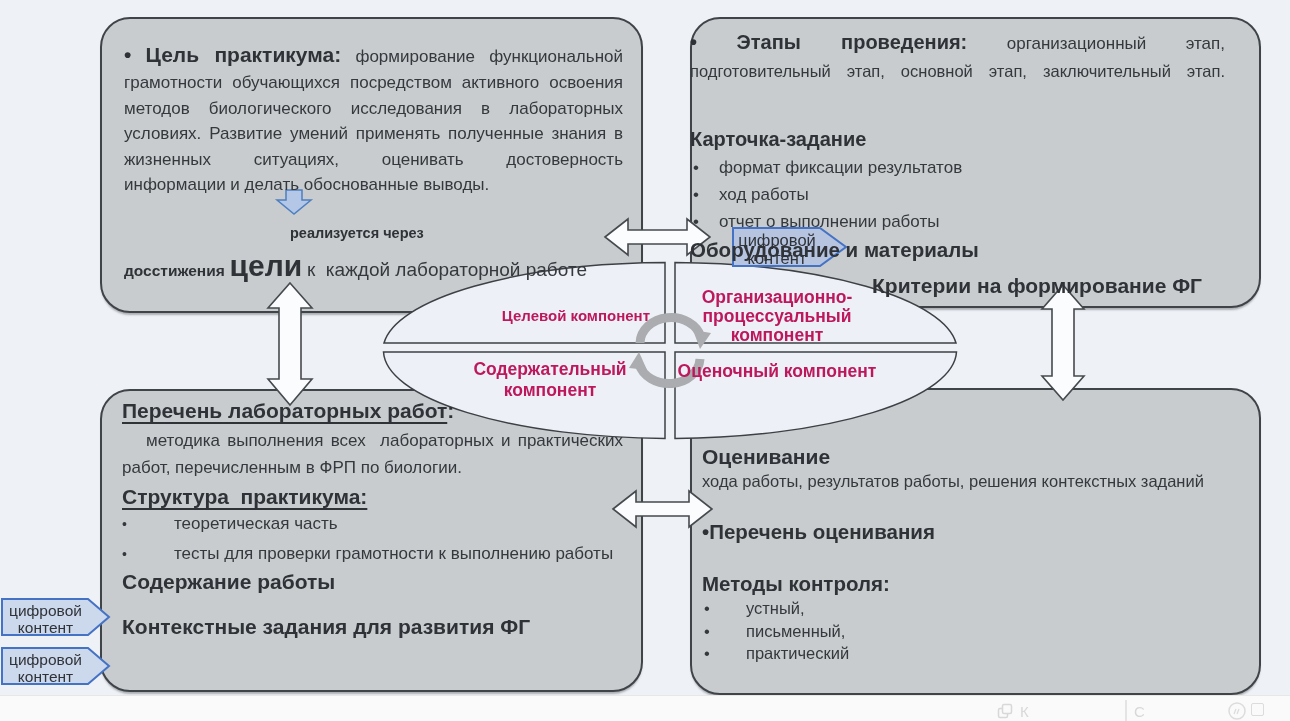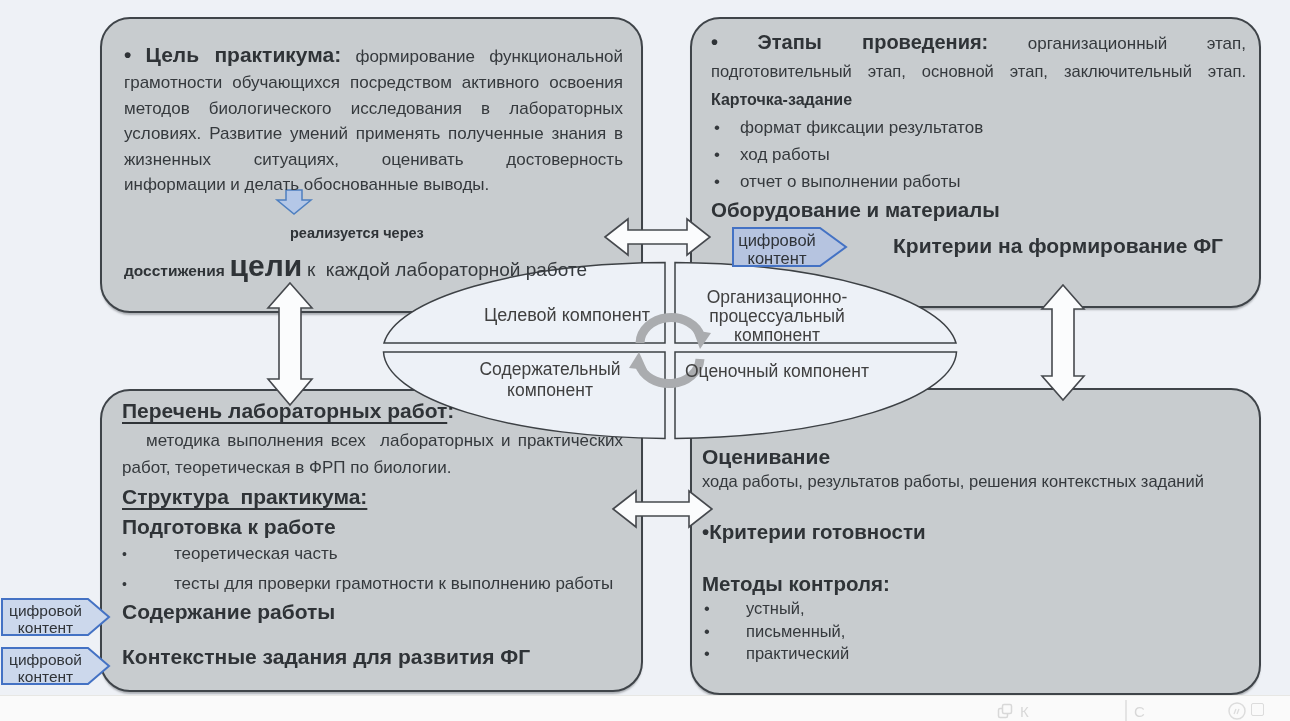--- a/index.html
+++ b/index.html
@@ -7,21 +7,21 @@
   #stage{position:relative;width:1290px;height:721px;background:#eef1f6;overflow:hidden;}
   .box{position:absolute;background:#c8cccf;border:2px solid #3f4449;border-radius:30px;
        box-shadow:0 3px 2px -1px rgba(90,95,100,.45);}
   .box-content{position:absolute;z-index:3;color:#35393d;}
   .jline{text-align:justify;text-align-last:justify;white-space:pre-wrap;}
   .bold{font-weight:bold;color:#2f3337;}
   .ul{text-decoration:underline;text-decoration-thickness:2px;text-underline-offset:4px;}
   .pre{white-space:pre-wrap;}
   svg{display:block;}
   #shape-layer{position:absolute;left:0;top:0;z-index:2;pointer-events:none;}
-  .ellipse-label{position:absolute;z-index:4;font-weight:normal;color:#404040;
+  .ellipse-label{position:absolute;z-index:4;font-weight:bold;color:#be185d;
                  font-size:17.5px;line-height:19px;text-align:center;}
   .tag-text{position:absolute;z-index:5;text-align:center;color:#2f3338;
             font-size:15.5px;line-height:17px;padding-top:2px;}
   .footer{position:absolute;left:0;top:695px;width:1290px;height:26px;background:#fafafa;
           border-top:1px solid #e7e7e4;z-index:6;}
   .f-ic{position:absolute;color:#d8d8d8;}
 </style>
 </head>
 <body>
 
@@ -40,47 +40,46 @@
     <div class="jline">жизненных ситуациях, оценивать достоверность</div>
     <div>информации и делать обоснованные выводы.</div>
     <div class="bold" style="margin:27px 0 0 166px;font-size:14.5px;line-height:16px;">реализуется через</div>
     <div style="margin-top:12px;">
       <span class="bold" style="font-size:15.5px;">досстижения</span>
       <span class="bold" style="font-size:30px;">цели</span>
       <span class="pre" style="font-size:19px;">к  каждой лабораторной работе</span>
     </div>
   </div>
 
-  <div class="box-content" style="left:711px;top:28px;width:535px;font-size:17px;line-height:27px;">
+  <div class="box-content" style="left:690px;top:28px;width:535px;font-size:17px;line-height:27px;">
     <div class="jline" style="line-height:28px;"><span class="bold" style="font-size:20px;">•</span> <span class="bold" style="font-size:20px;">Этапы проведения:</span> <span>организационный этап,</span></div>
     <div class="jline" style="font-size:16.5px;">подготовительный этап, основной этап, заключительный этап.</div>
-    <div class="bold" style="font-size:16px;line-height:29px;">Карточка-задание</div>
+    <div class="bold" style="font-size:20px;line-height:29px;margin-top:40px;">Карточка-задание</div>
     <div style="line-height:27px;"><span style="display:inline-block;width:26px;padding-left:3px;">•</span><span>формат фиксации результатов</span></div>
     <div style="line-height:27px;"><span style="display:inline-block;width:26px;padding-left:3px;">•</span><span>ход работы</span></div>
     <div style="line-height:27px;"><span style="display:inline-block;width:26px;padding-left:3px;">•</span><span>отчет о выполнении работы</span></div>
     <div class="bold" style="font-size:20.5px;line-height:30px;">Оборудование и материалы</div>
     <div class="bold" style="font-size:21px;line-height:26px;margin:8px 0 0 182px;">Критерии на формирование ФГ</div>
   </div>
 
   <div class="box-content" style="left:122px;top:397px;width:501px;font-size:17px;">
     <div style="line-height:28px;"><span class="bold ul" style="font-size:21px;">Перечень лабораторных работ</span><span class="bold" style="font-size:21px;">:</span></div>
     <div class="jline" style="line-height:27px;padding-left:24px;">методика выполнения всех  лабораторных и практических</div>
-    <div style="line-height:27px;">работ, теоретическая в ФРП по биологии.</div>
+    <div style="line-height:27px;">работ, перечисленным в ФРП по биологии.</div>
     <div class="bold ul pre" style="font-size:21px;line-height:31px;">Структура  практикума:</div>
-    <div class="bold" style="font-size:21px;line-height:30px;">Подготовка к работе</div>
     <div style="line-height:24px;"><span style="display:inline-block;width:52px;font-size:14px;">•</span><span>теоретическая часть</span></div>
     <div style="line-height:24px;margin-top:6px;"><span style="display:inline-block;width:52px;font-size:14px;">•</span><span>тесты для проверки грамотности к выполнению работы</span></div>
     <div class="bold" style="font-size:21px;line-height:29px;margin-top:1px;">Содержание работы</div>
     <div class="bold" style="font-size:21px;line-height:29px;margin-top:16px;">Контекстные задания для развития ФГ</div>
   </div>
 
   <div class="box-content" style="left:702px;top:443px;width:540px;font-size:17px;">
     <div class="bold" style="font-size:21px;line-height:27px;">Оценивание</div>
     <div style="font-size:16.5px;line-height:23px;white-space:nowrap;">хода работы, результатов работы, решения контекстных заданий</div>
-    <div class="bold" style="font-size:20.5px;line-height:26px;margin-top:26px;">•Критерии готовности</div>
+    <div class="bold" style="font-size:20.5px;line-height:26px;margin-top:26px;">•Перечень оценивания</div>
     <div class="bold" style="font-size:20.5px;line-height:26px;margin-top:26px;">Методы контроля:</div>
     <div style="font-size:16.5px;line-height:22.5px;"><span style="display:inline-block;width:42px;padding-left:2px;">•</span><span>устный,</span></div>
     <div style="font-size:16.5px;line-height:22.5px;"><span style="display:inline-block;width:42px;padding-left:2px;">•</span><span>письменный,</span></div>
     <div style="font-size:16.5px;line-height:22.5px;"><span style="display:inline-block;width:42px;padding-left:2px;">•</span><span>практический</span></div>
     <div class="bold" style="font-size:16px;line-height:27px;margin-top:20px;">самоконтроль и взаимоконтроль</div>
   </div>
 
   <svg id="shape-layer" width="1290" height="721" viewBox="0 0 1290 721">
 
     <polygon points="605,237 628,219 628,230 687,230 687,219 710,237 687,255 687,244 628,244 628,255" fill="#fbfcfd" stroke="#46494e" stroke-width="1.6"></polygon>
@@ -100,21 +99,21 @@
       <polygon points="647,370 629,368 639,352" fill="#aaacaf"></polygon>
     </g>
 
     <polygon points="286,190 302,190 302,200 311,200 294,214 277,200 286,200" fill="#b4c7e7" stroke="#4e7fc0" stroke-width="1.5"></polygon>
 
     <polygon points="733,228 820,228 846,247 820,266 733,266" fill="#b6c4e0" stroke="#4472c4" stroke-width="2"></polygon>
     <polygon points="2,599 88,599 109,617 88,635 2,635" fill="#ccd8ec" stroke="#4472c4" stroke-width="2"></polygon>
     <polygon points="2,648 88,648 109,666 88,684 2,684" fill="#ccd8ec" stroke="#4472c4" stroke-width="2"></polygon>
   </svg>
 
-  <div class="ellipse-label" style="left:420px;top:306px;width:230px;text-align:right;font-size:18px;">Целевой компонент</div>
+  <div class="ellipse-label" style="left:420px;top:306px;width:230px;text-align:right;font-size:15px;">Целевой компонент</div>
   <div class="ellipse-label" style="left:677px;top:288px;width:200px;">Организационно-процессуальный компонент</div>
   <div class="ellipse-label" style="left:445px;top:359px;width:210px;line-height:21px;">Содержательный компонент</div>
   <div class="ellipse-label" style="left:677px;top:361px;width:200px;line-height:21px;">Оценочный компонент</div>
 
   <div class="tag-text" style="left:733px;top:230px;width:88px;font-size:16.5px;line-height:17.5px;">
     <div>цифровой</div>
     <div>контент</div>
   </div>
   <div class="tag-text" style="left:2px;top:600px;width:87px;">
     <div>цифровой</div>

